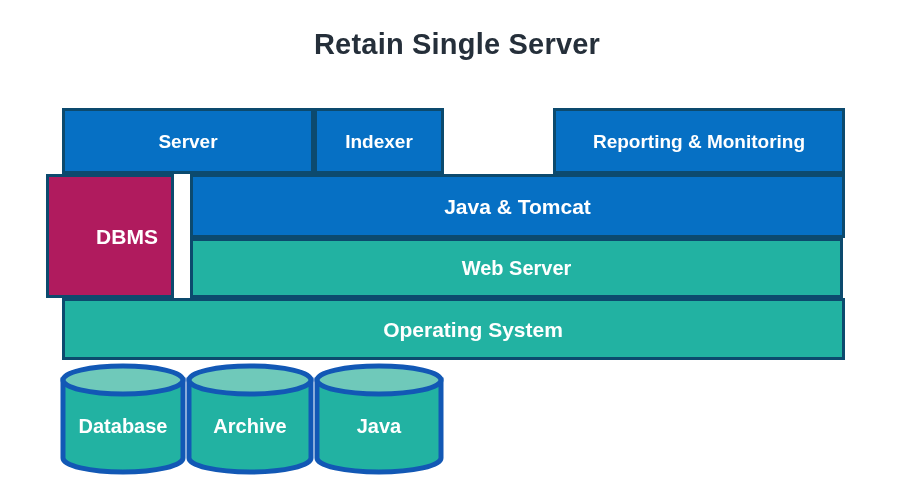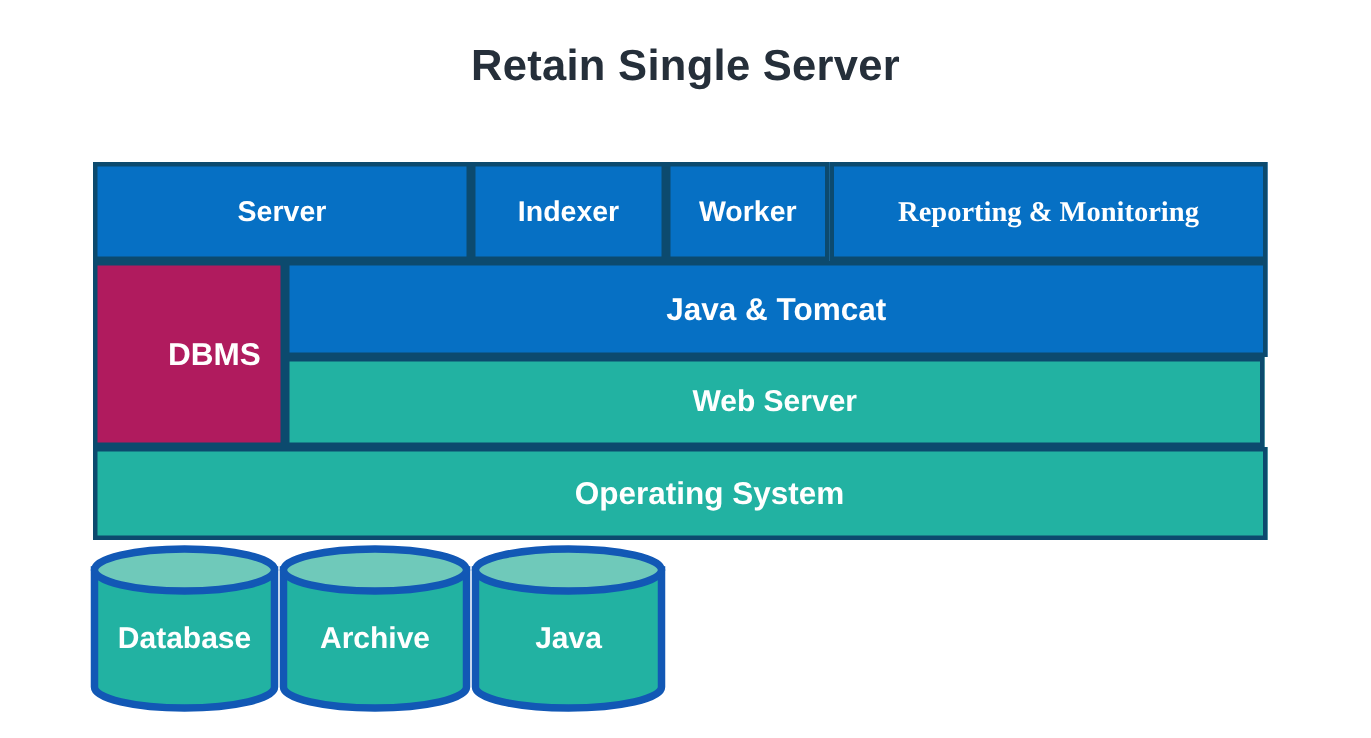--- a/index.html
+++ b/index.html
@@ -49,24 +49,24 @@
   }
   .block-blue   { background: #0670c4; }
   .block-teal   { background: #22b2a2; }
   .block-maroon { background: #b01b5e; }
 
   
   .row-top { top: 108px; height: 66px; }
   .cell-server   { left: 62px;  width: 252px; }
   .cell-indexer  { left: 314px; width: 130px; }
   .cell-worker   { left: 444px; width: 109px; }
-  .cell-reporting{ left: 553px; width: 292px; font-family: Liberation Serif, serif; }
+  .cell-reporting{ left: 553px; width: 292px; }
 
   
-  .cell-dbms  { left: 62px;  top: 174px; width: 128px; height: 124px; font-size: 21px; padding-left: 34px; }
+  .cell-dbms  { left: 46px;  top: 174px; width: 128px; height: 124px; font-size: 21px; padding-left: 34px; }
   .cell-java  { left: 190px; top: 174px; width: 655px; height: 64px; font-size: 21px; }
   .cell-web   { left: 190px; top: 238px; width: 653px; height: 60px; font-size: 20px; }
 
   
   .cell-os { left: 62px; top: 298px; width: 783px; height: 62px; font-size: 21px; padding-left: 39px; }
 
   
   .cylinder-group {
     position: absolute;
     left: 0;
@@ -110,23 +110,20 @@
   <div class="diagram-title">Retain Single Server</div>
 
   <div class="block block-blue row-top cell-server">
     <span>Server</span>
   </div>
 
   <div class="block block-blue row-top cell-indexer">
     <span>Indexer</span>
   </div>
 
-  <div class="block block-blue row-top cell-worker">
-    <span>Worker</span>
-  </div>
 
   <div class="block block-blue row-top cell-reporting">
     <span>Reporting &amp; Monitoring</span>
   </div>
 
   <div class="block block-maroon cell-dbms">
     <span>DBMS</span>
   </div>
 
   <div class="block block-blue cell-java">

